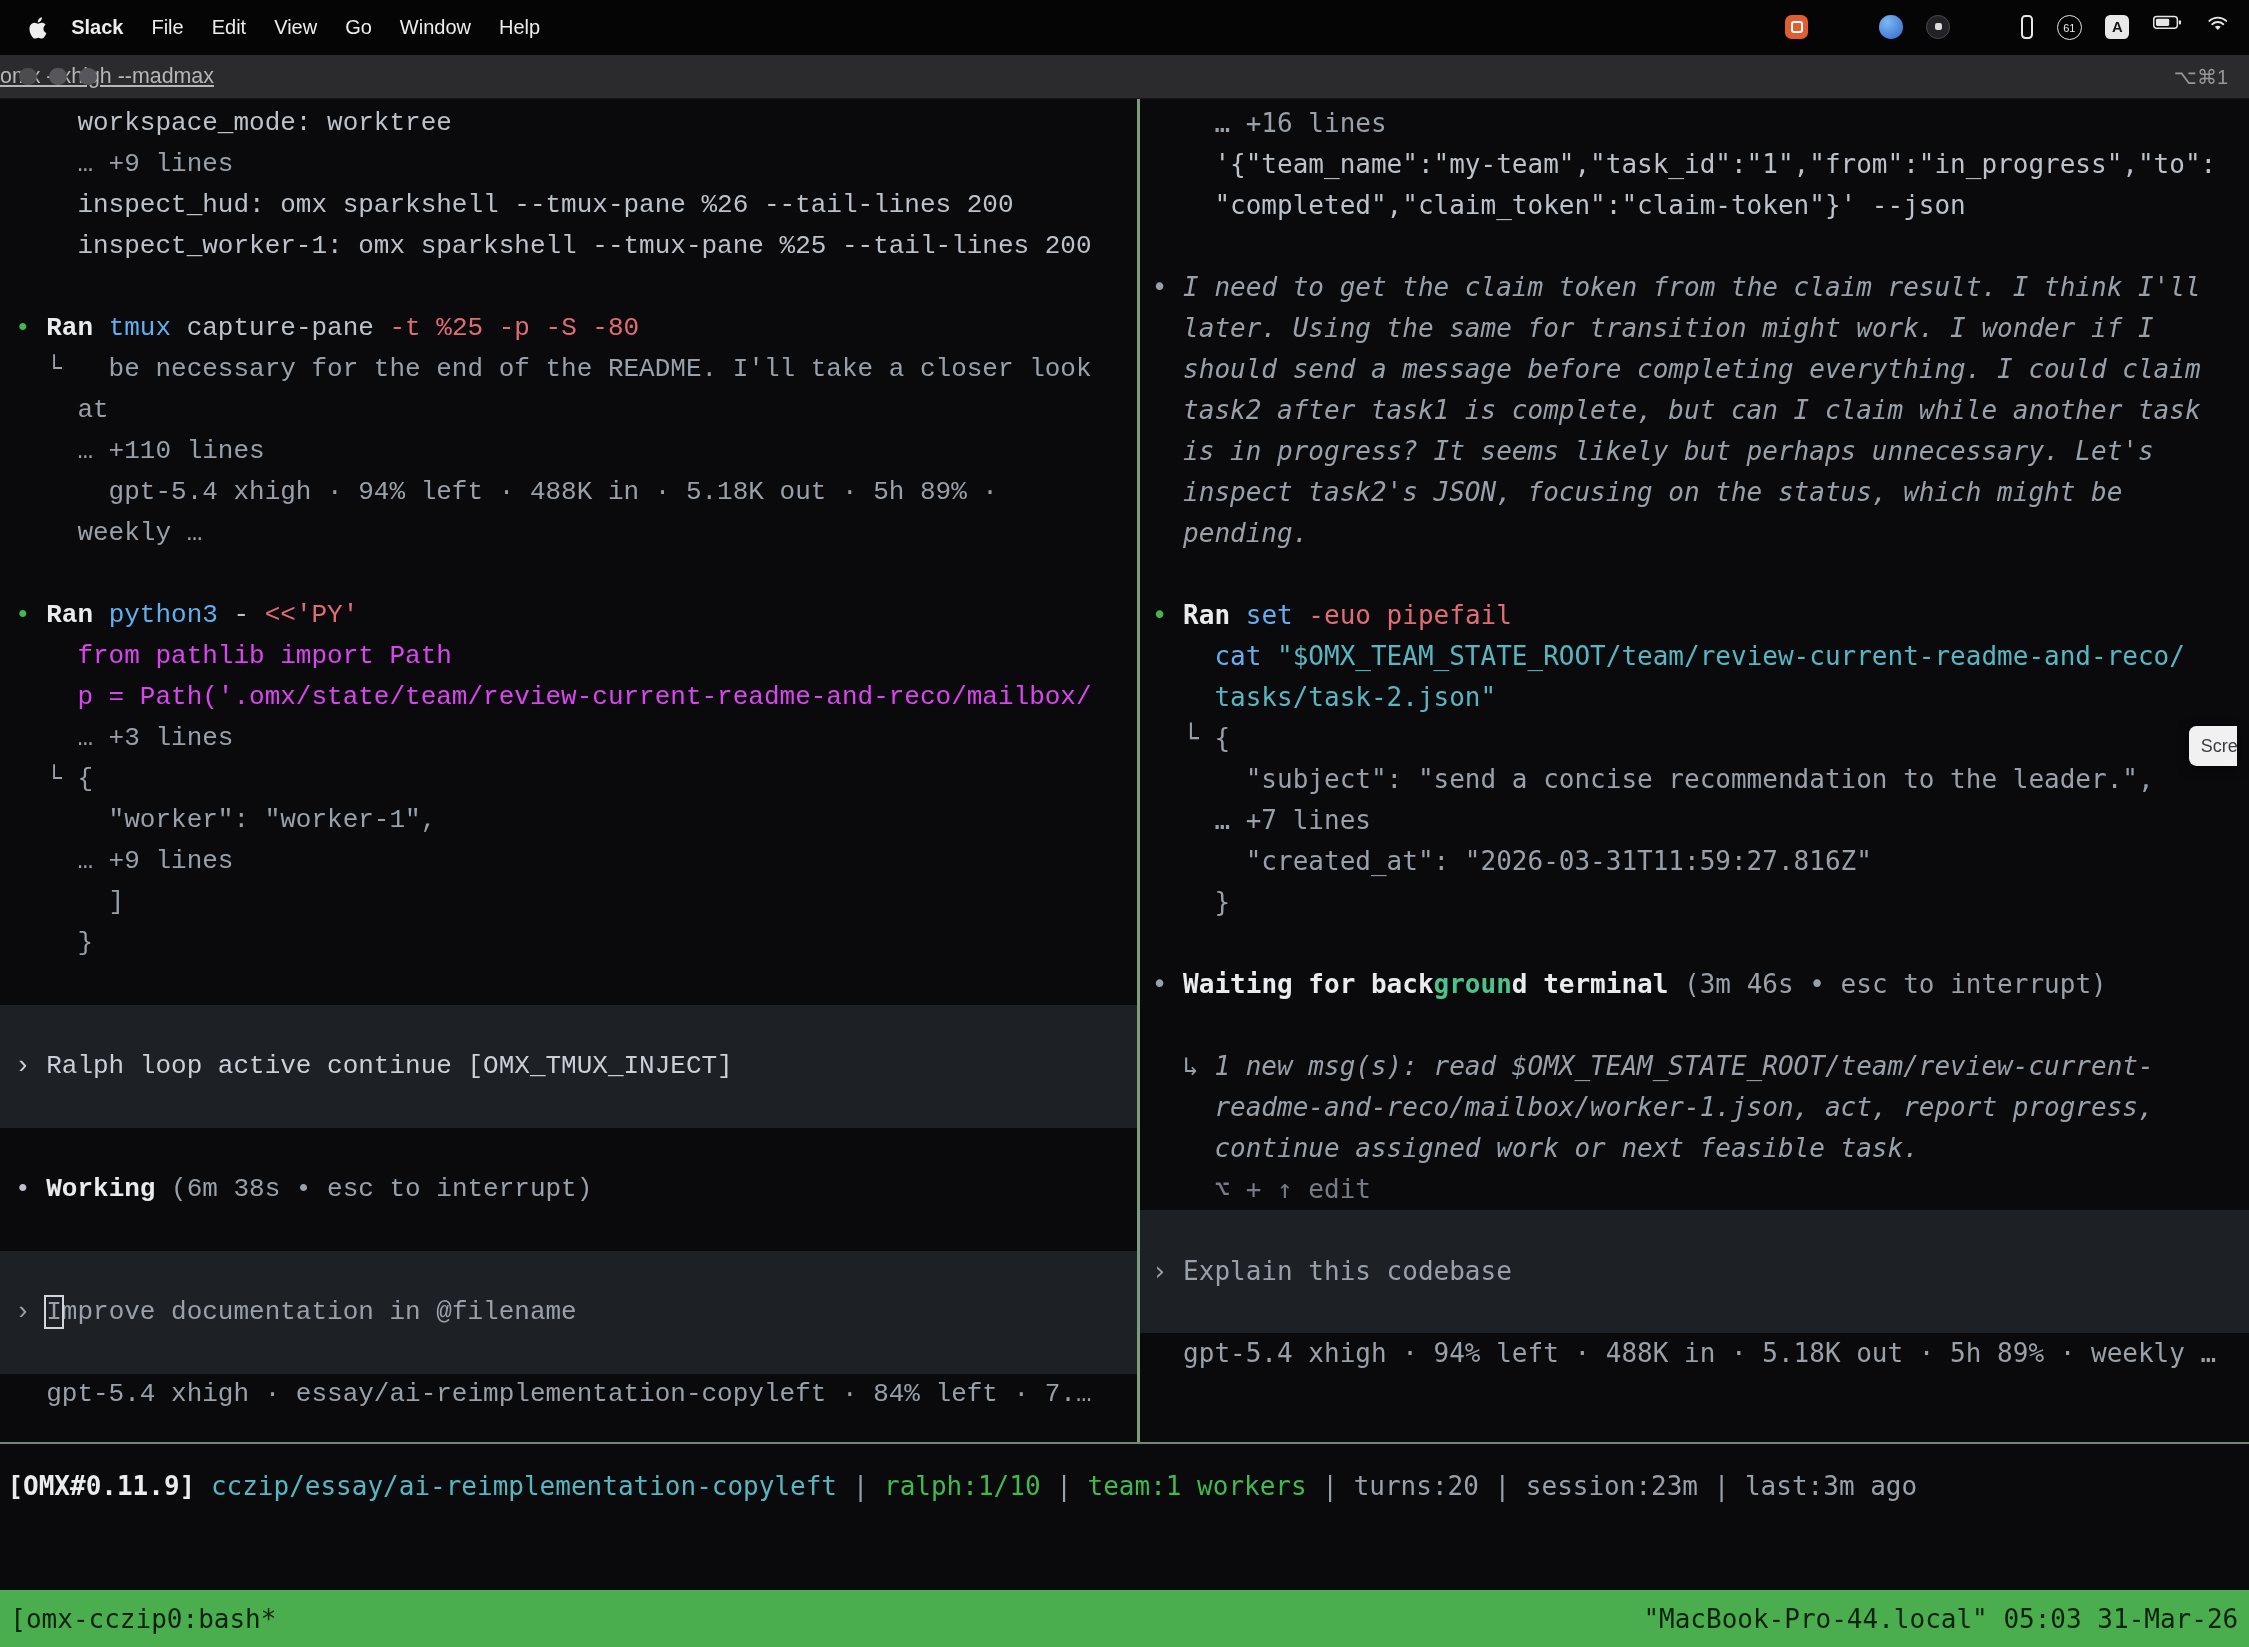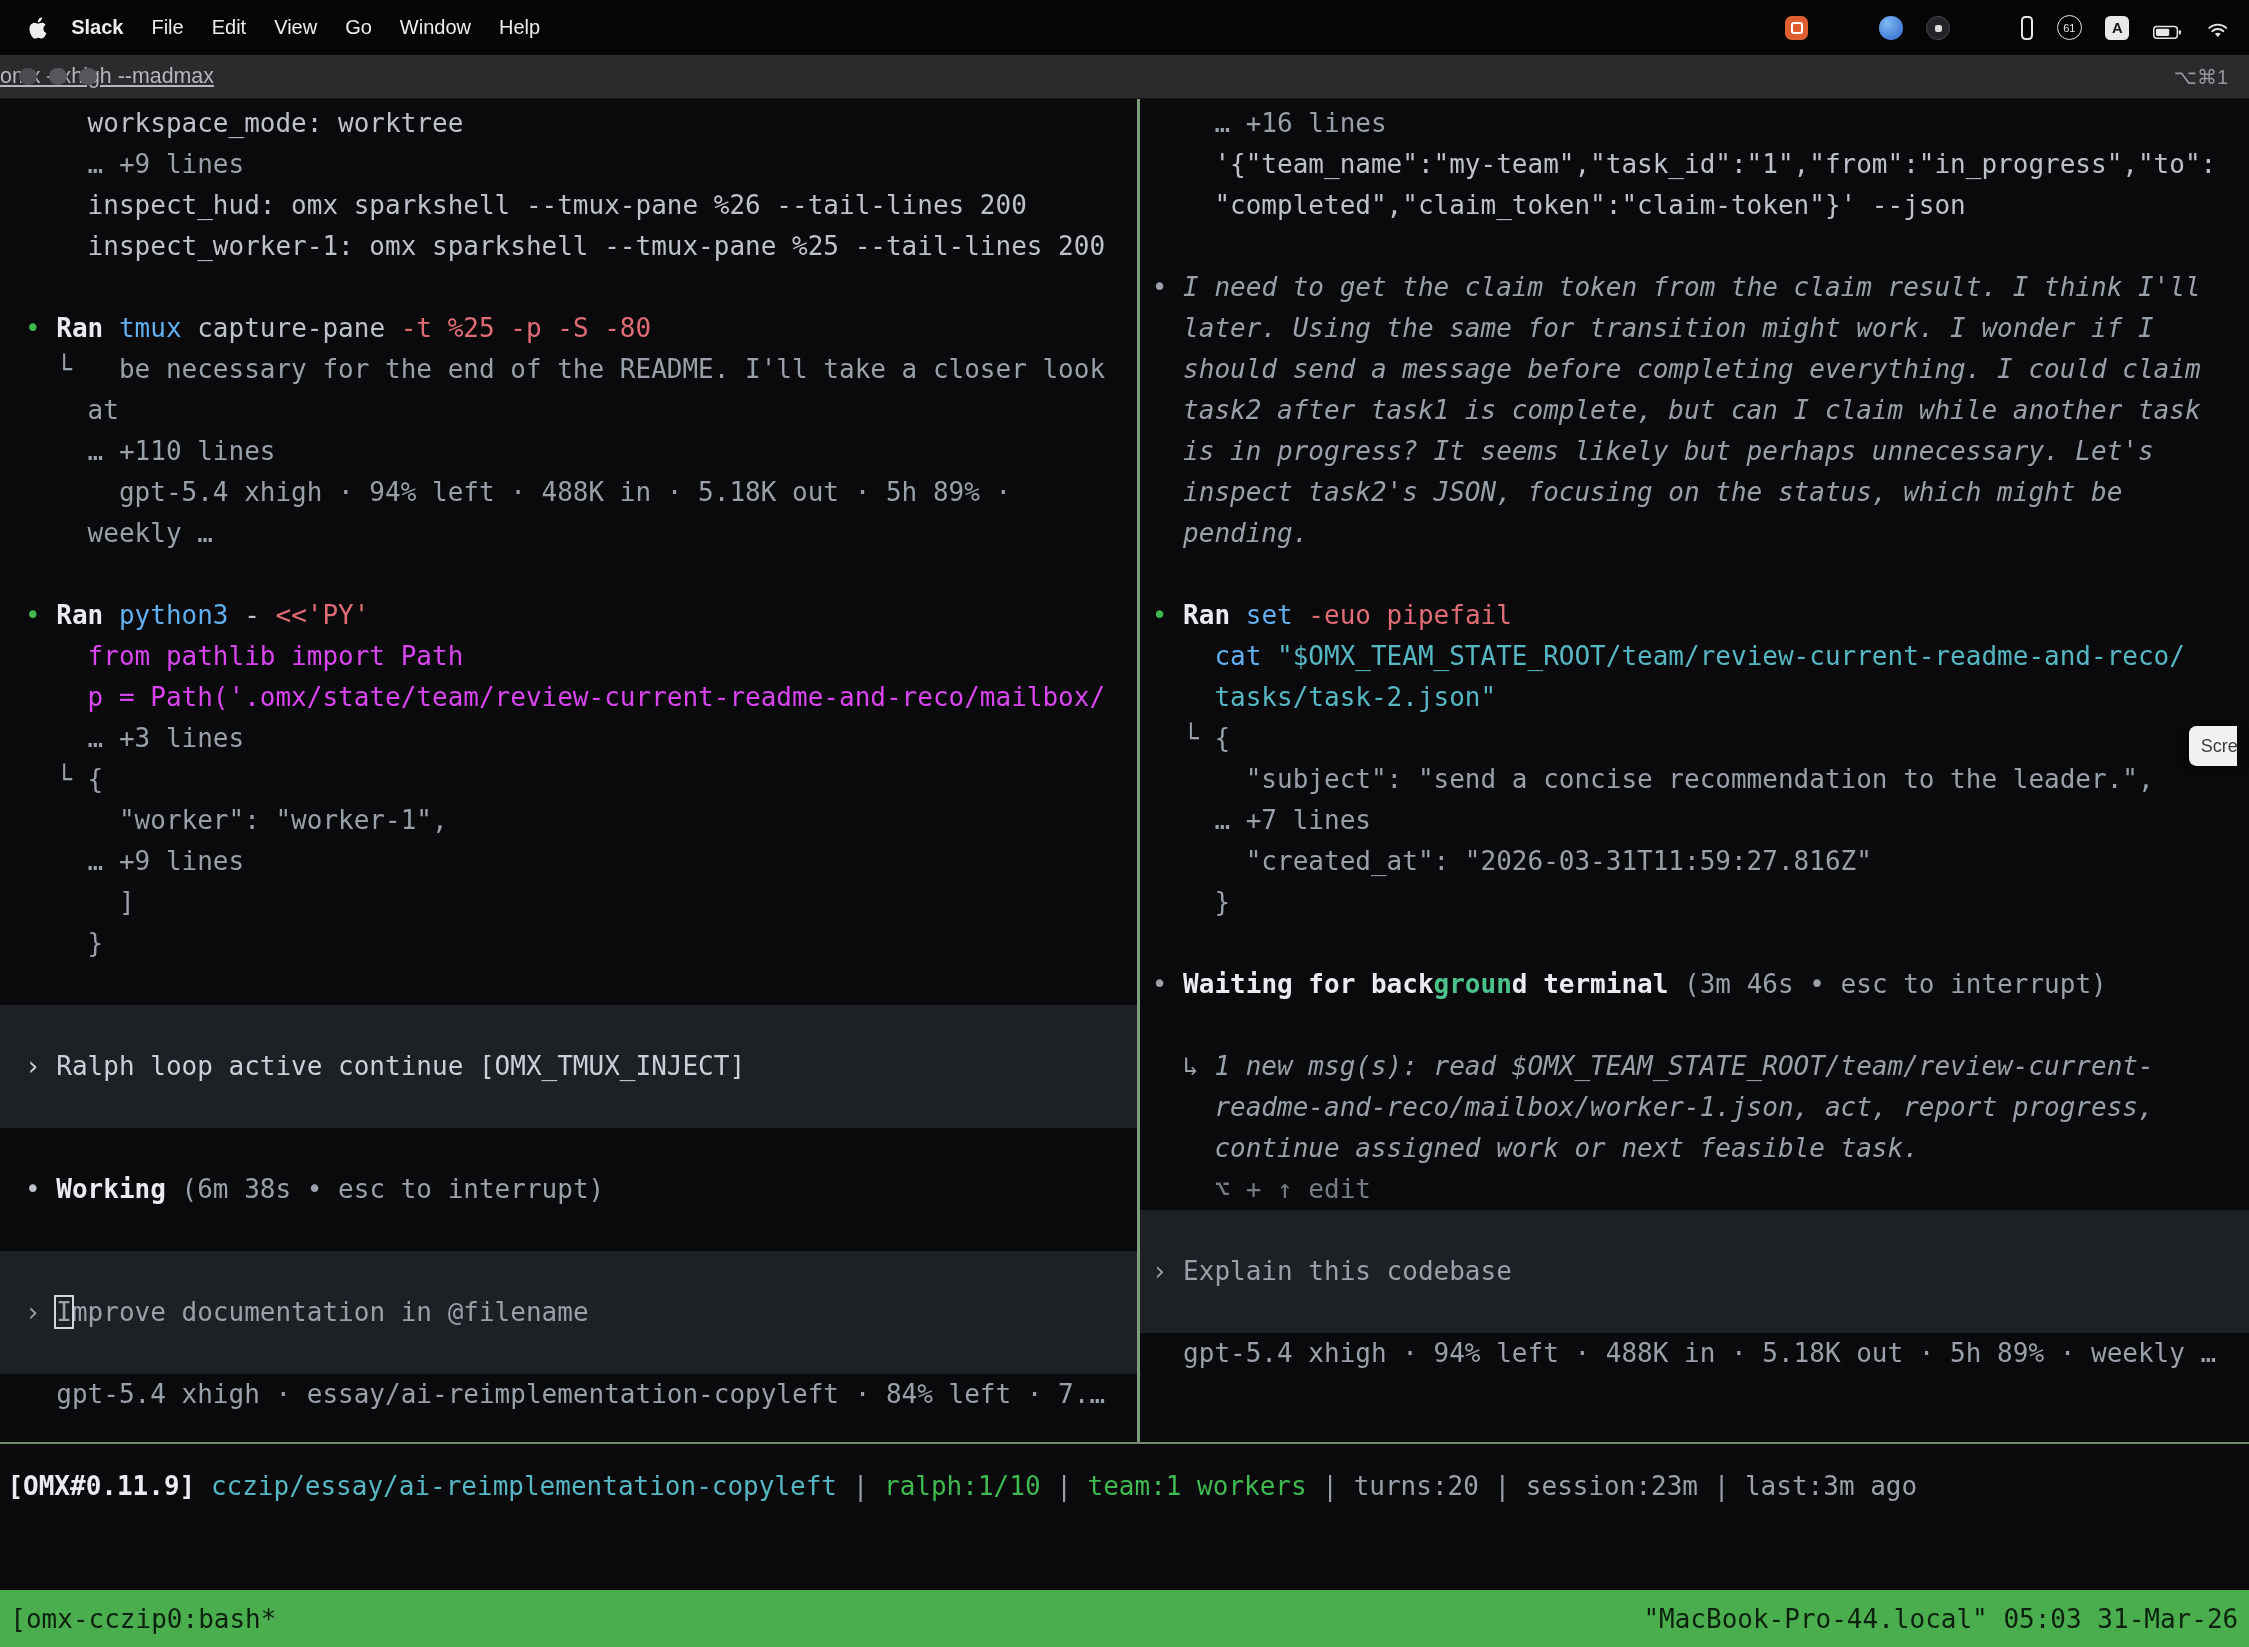--- a/index.html
+++ b/index.html
@@ -8,21 +8,21 @@
   .screen { position:relative; width:2250px; height:1648px; background:#000; }
 
   
   .menubar { position:absolute; top:0; left:0; right:0; height:55px; background:#050505;
              display:flex; align-items:center; color:#ededed; font-size:20px; }
   .mb-left { display:flex; align-items:center; padding-left:22px; }
   .mb-left .mi { padding:0 14px; white-space:nowrap; }
   .mi.apple { display:flex; align-items:center; padding:0 10.3px 0 5.9px; }
   .mi.app { font-weight:700; }
   .menu-items { display:flex; align-items:center; }
-  .mb-right { margin-left:auto; display:flex; align-items:flex-end; gap:23.6px; padding-right:20.7px; }
+  .mb-right { margin-left:auto; display:flex; align-items:flex-start; gap:23.6px; padding-right:20.7px; }
   .icon { display:flex; align-items:center; justify-content:center; }
   .rec { width:23.6px; height:23.6px; border-radius:6.6px; background:#df5f33; position:relative; }
   .rec::after { content:""; position:absolute; inset:5.9px; border:2.2px solid #fff; border-radius:3px; }
   .tiles { width:23.6px; height:23.6px; display:grid; grid-template-columns:9.6px 9.6px; grid-template-rows:9.6px 9.6px; gap:3px; align-content:center; justify-content:center; }
   .tiles span { background:#e6e6e6; border-radius:2.2px; }
   .bluecirc { width:23.6px; height:23.6px; border-radius:50%; background:radial-gradient(circle at 35% 30%, #7db8f5, #2e66c9); }
   .darkcirc { width:23.6px; height:23.6px; border-radius:50%; background:#232327; border:0.7px solid #49494e; position:relative; }
   .darkcirc::after { content:""; position:absolute; inset:7.4px; background:#dcdcdc; border-radius:2.2px; }
   .dots { width:23.6px; height:23.6px; display:grid; grid-template-columns:repeat(3,4.4px); grid-template-rows:repeat(3,4.4px); gap:3px; align-content:center; justify-content:center; }
   .dots span { background:#e4e4e4; border-radius:50%; }
@@ -42,21 +42,21 @@
 
   
   .term { position:absolute; top:44px; left:0; right:0; bottom:0; background:#0a0a0c;
           font-family:"DejaVu Sans Mono",monospace; font-size:26px; color:#bdc2ca; }
   .panes { position:absolute; top:0; left:0; width:2250px; height:1343px; display:flex; }
   .pane { height:100%; padding-top:4.4px; overflow:hidden; }
   .pane.left { width:1137px; }
   .divider { width:3px; height:100%; background:#7d9b7d; }
   .pane.right { width:1110px; }
   .trow { height:41px; line-height:41px; white-space:pre; overflow:hidden; }
-  .pane.left .trow { padding-left:25px; }
+  .pane.left .trow { padding-left:15px;font-family:Liberation Mono, monospace; }
   .pane.right .trow { padding-left:11.8px; }
   .trow.band { background:#1d2126; }
   .hline { position:absolute; top:1343px; left:0; right:0; height:2.2px; background:#6f8a6f; }
   .hud { position:absolute; top:1367px; left:0; right:0; }
   .hud .trow { padding-left:7.4px; }
 
   
   .sg.w   { color:#e9ebee; }
   .sg.w2  { color:#bdc2ca; }
   .sg.gy  { color:#99a0a9; }

